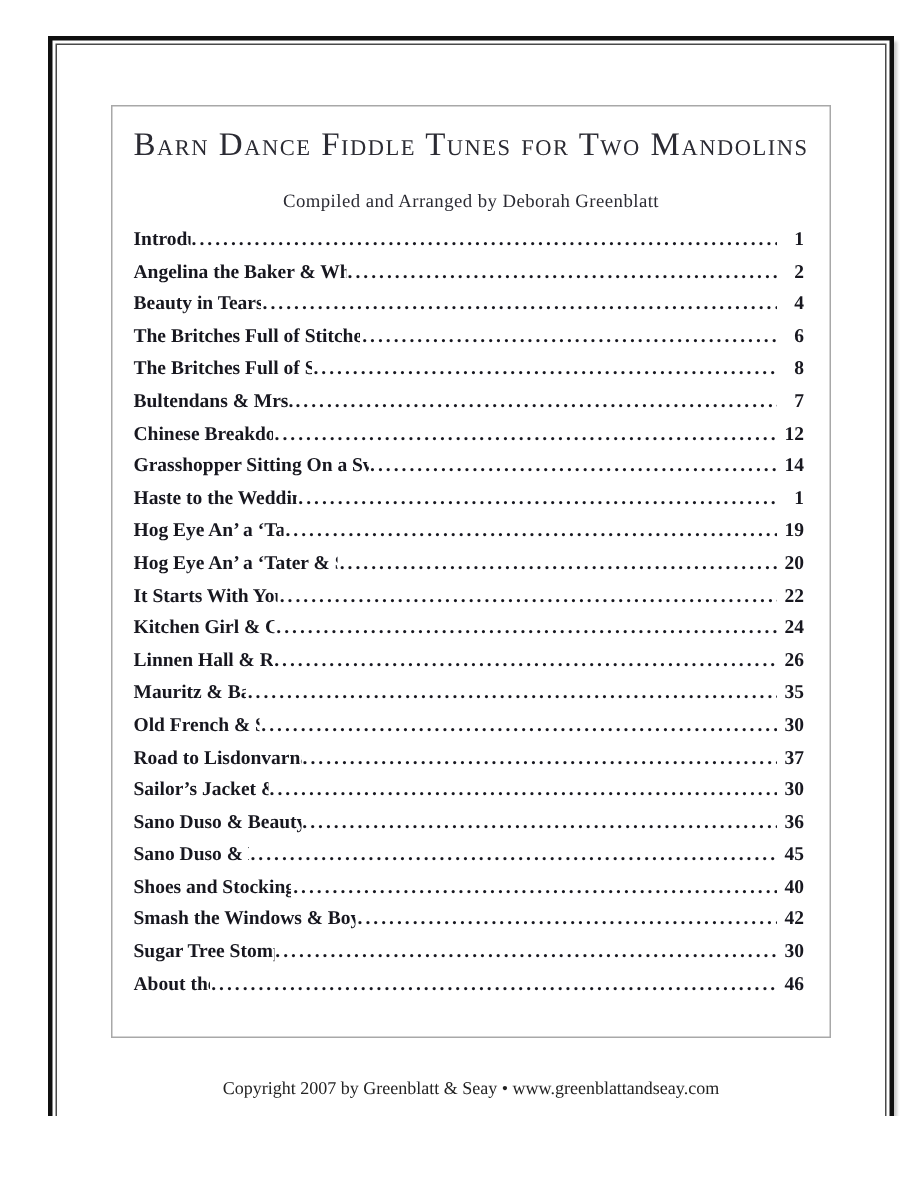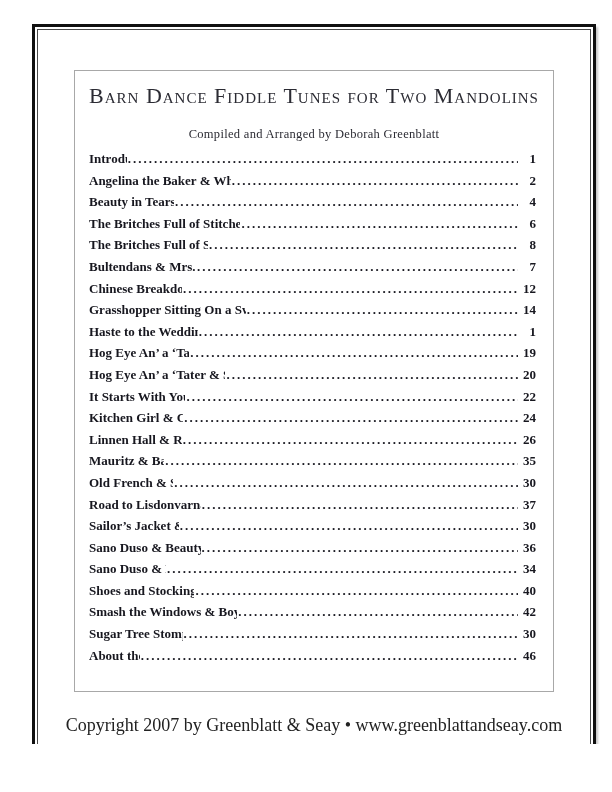--- a/index.html
+++ b/index.html
@@ -91,21 +91,21 @@
     content: "...........................................................................................................................................";
     letter-spacing: 2px;
   }
   .toc-page { flex: 0 0 auto; min-width: 16px; text-align: right; }
 
   .copyright-footer {
     position: absolute;
     left: 0; right: 0;
     top: 687px;
     text-align: center;
-    font-size: 18px;
+    font-size: 12px;
     line-height: 16px;
     color: var(--footer-text, #222222);
   }
 </style>
 </head>
 <body>
 
 <div class="sheet">
   <div class="frame-outer">
     <div class="frame-inner">
@@ -205,21 +205,21 @@
     <span class="toc-page">30</span>
   </div>
             <div class="toc-row">
     <span class="toc-title">Sano Duso &amp; Beauty in Tears &amp; Planxty Irwin</span>
     <span class="toc-leader"></span>
     <span class="toc-page">36</span>
   </div>
             <div class="toc-row">
     <span class="toc-title">Sano Duso &amp; Erica’s Hambo</span>
     <span class="toc-leader"></span>
-    <span class="toc-page">34</span>
+    <span class="toc-page">45</span>
   </div>
             <div class="toc-row">
     <span class="toc-title">Shoes and Stockings &amp; Swingin’ On a Gate</span>
     <span class="toc-leader"></span>
     <span class="toc-page">40</span>
   </div>
             <div class="toc-row">
     <span class="toc-title">Smash the Windows &amp; Boys From Tandragee &amp; Road to Lisdonvarna</span>
     <span class="toc-leader"></span>
     <span class="toc-page">42</span>

